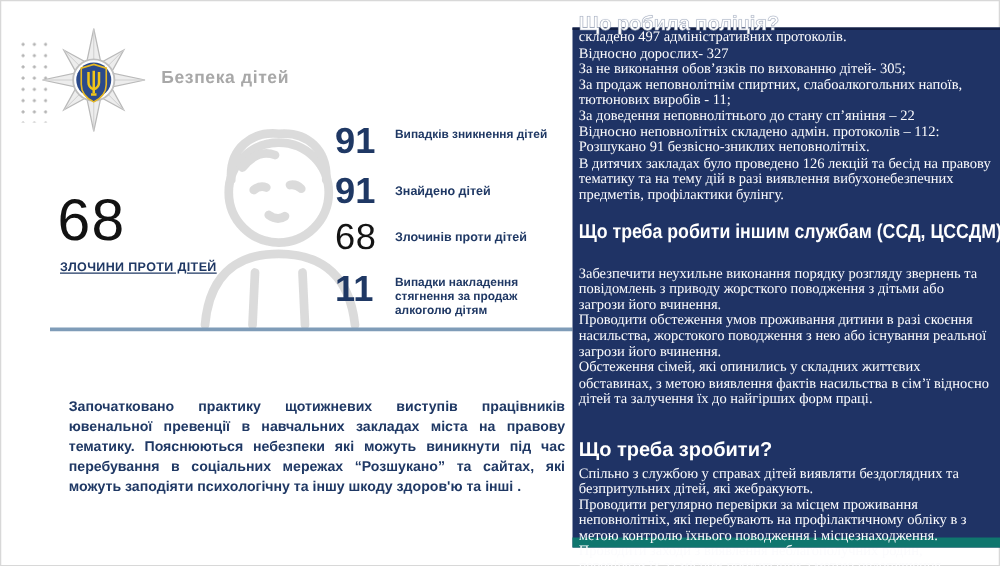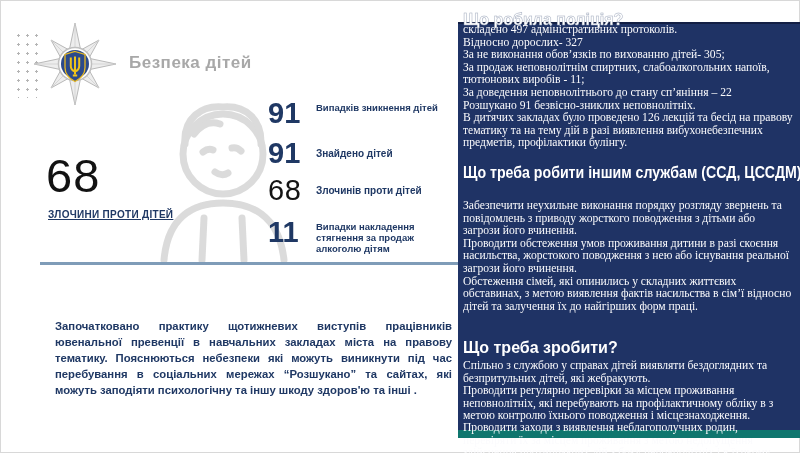--- a/index.html
+++ b/index.html
@@ -12,21 +12,21 @@
   .dots{
     position:absolute;left:14px;top:31px;width:24px;height:67px;
     background-image:radial-gradient(#b4b4b4 1.1px, transparent 1.3px);
     background-size:9px 9px;
   }
   
   .badge{position:absolute;left:33px;top:20px;width:84px;height:88px;}
   
   .slide-title{
     position:absolute;left:129px;top:53px;
-    font-size:17px;font-weight:600;color:#a8a8a8;letter-spacing:.5px;
+    font-size:14px;font-weight:600;color:#a8a8a8;letter-spacing:.5px;
   }
   
   .big-num{
     position:absolute;left:46px;top:148px;
     font-size:47px;font-weight:400;color:#121212;letter-spacing:1px;
   }
   .big-label{
     position:absolute;left:48px;top:209px;
     font-size:10px;font-weight:bold;color:#1f3864;letter-spacing:.3px;text-decoration:underline;
   }
@@ -149,20 +149,21 @@
 
 <div class="panel">
   <div class="panel-h ghost">Що робила поліція?</div>
 
   <div class="panel-body sec1">
     <div>складено 497 адміністративних протоколів.</div>
     <div>Відносно дорослих- 327</div>
     <div>За не виконання обов’язків по вихованню дітей- 305;</div>
     <div>За продаж неповнолітнім спиртних, слабоалкогольних напоїв, тютюнових виробів - 11;</div>
     <div>За доведення неповнолітнього до стану сп’яніння – 22</div>
+    <div>Відносно неповнолітніх складено адмін. протоколів – 112:</div>
     <div>Розшукано 91  безвісно-зниклих неповнолітніх.</div>
     <div>В дитячих закладах було проведено 126 лекцій та бесід на правову тематику та на тему дій в разі виявлення вибухонебезпечних предметів, профілактики булінгу.</div>
   </div>
 
   <div class="panel-h condensed h2">Що треба робити іншим  службам (ССД, ЦССДМ)</div>
   <div class="panel-body sec2">
     <div>Забезпечити неухильне виконання порядку розгляду звернень та повідомлень з приводу жорсткого поводження з дітьми або загрози його вчинення.</div>
     <div>Проводити обстеження умов проживання дитини в разі скоєння насильства, жорстокого поводження з нею або існування реальної загрози його вчинення.</div>
     <div>Обстеження сімей, які опинились у складних життєвих обставинах, з метою виявлення фактів насильства в сім’ї відносно дітей та залучення їх до найгірших форм праці.</div>
   </div>

